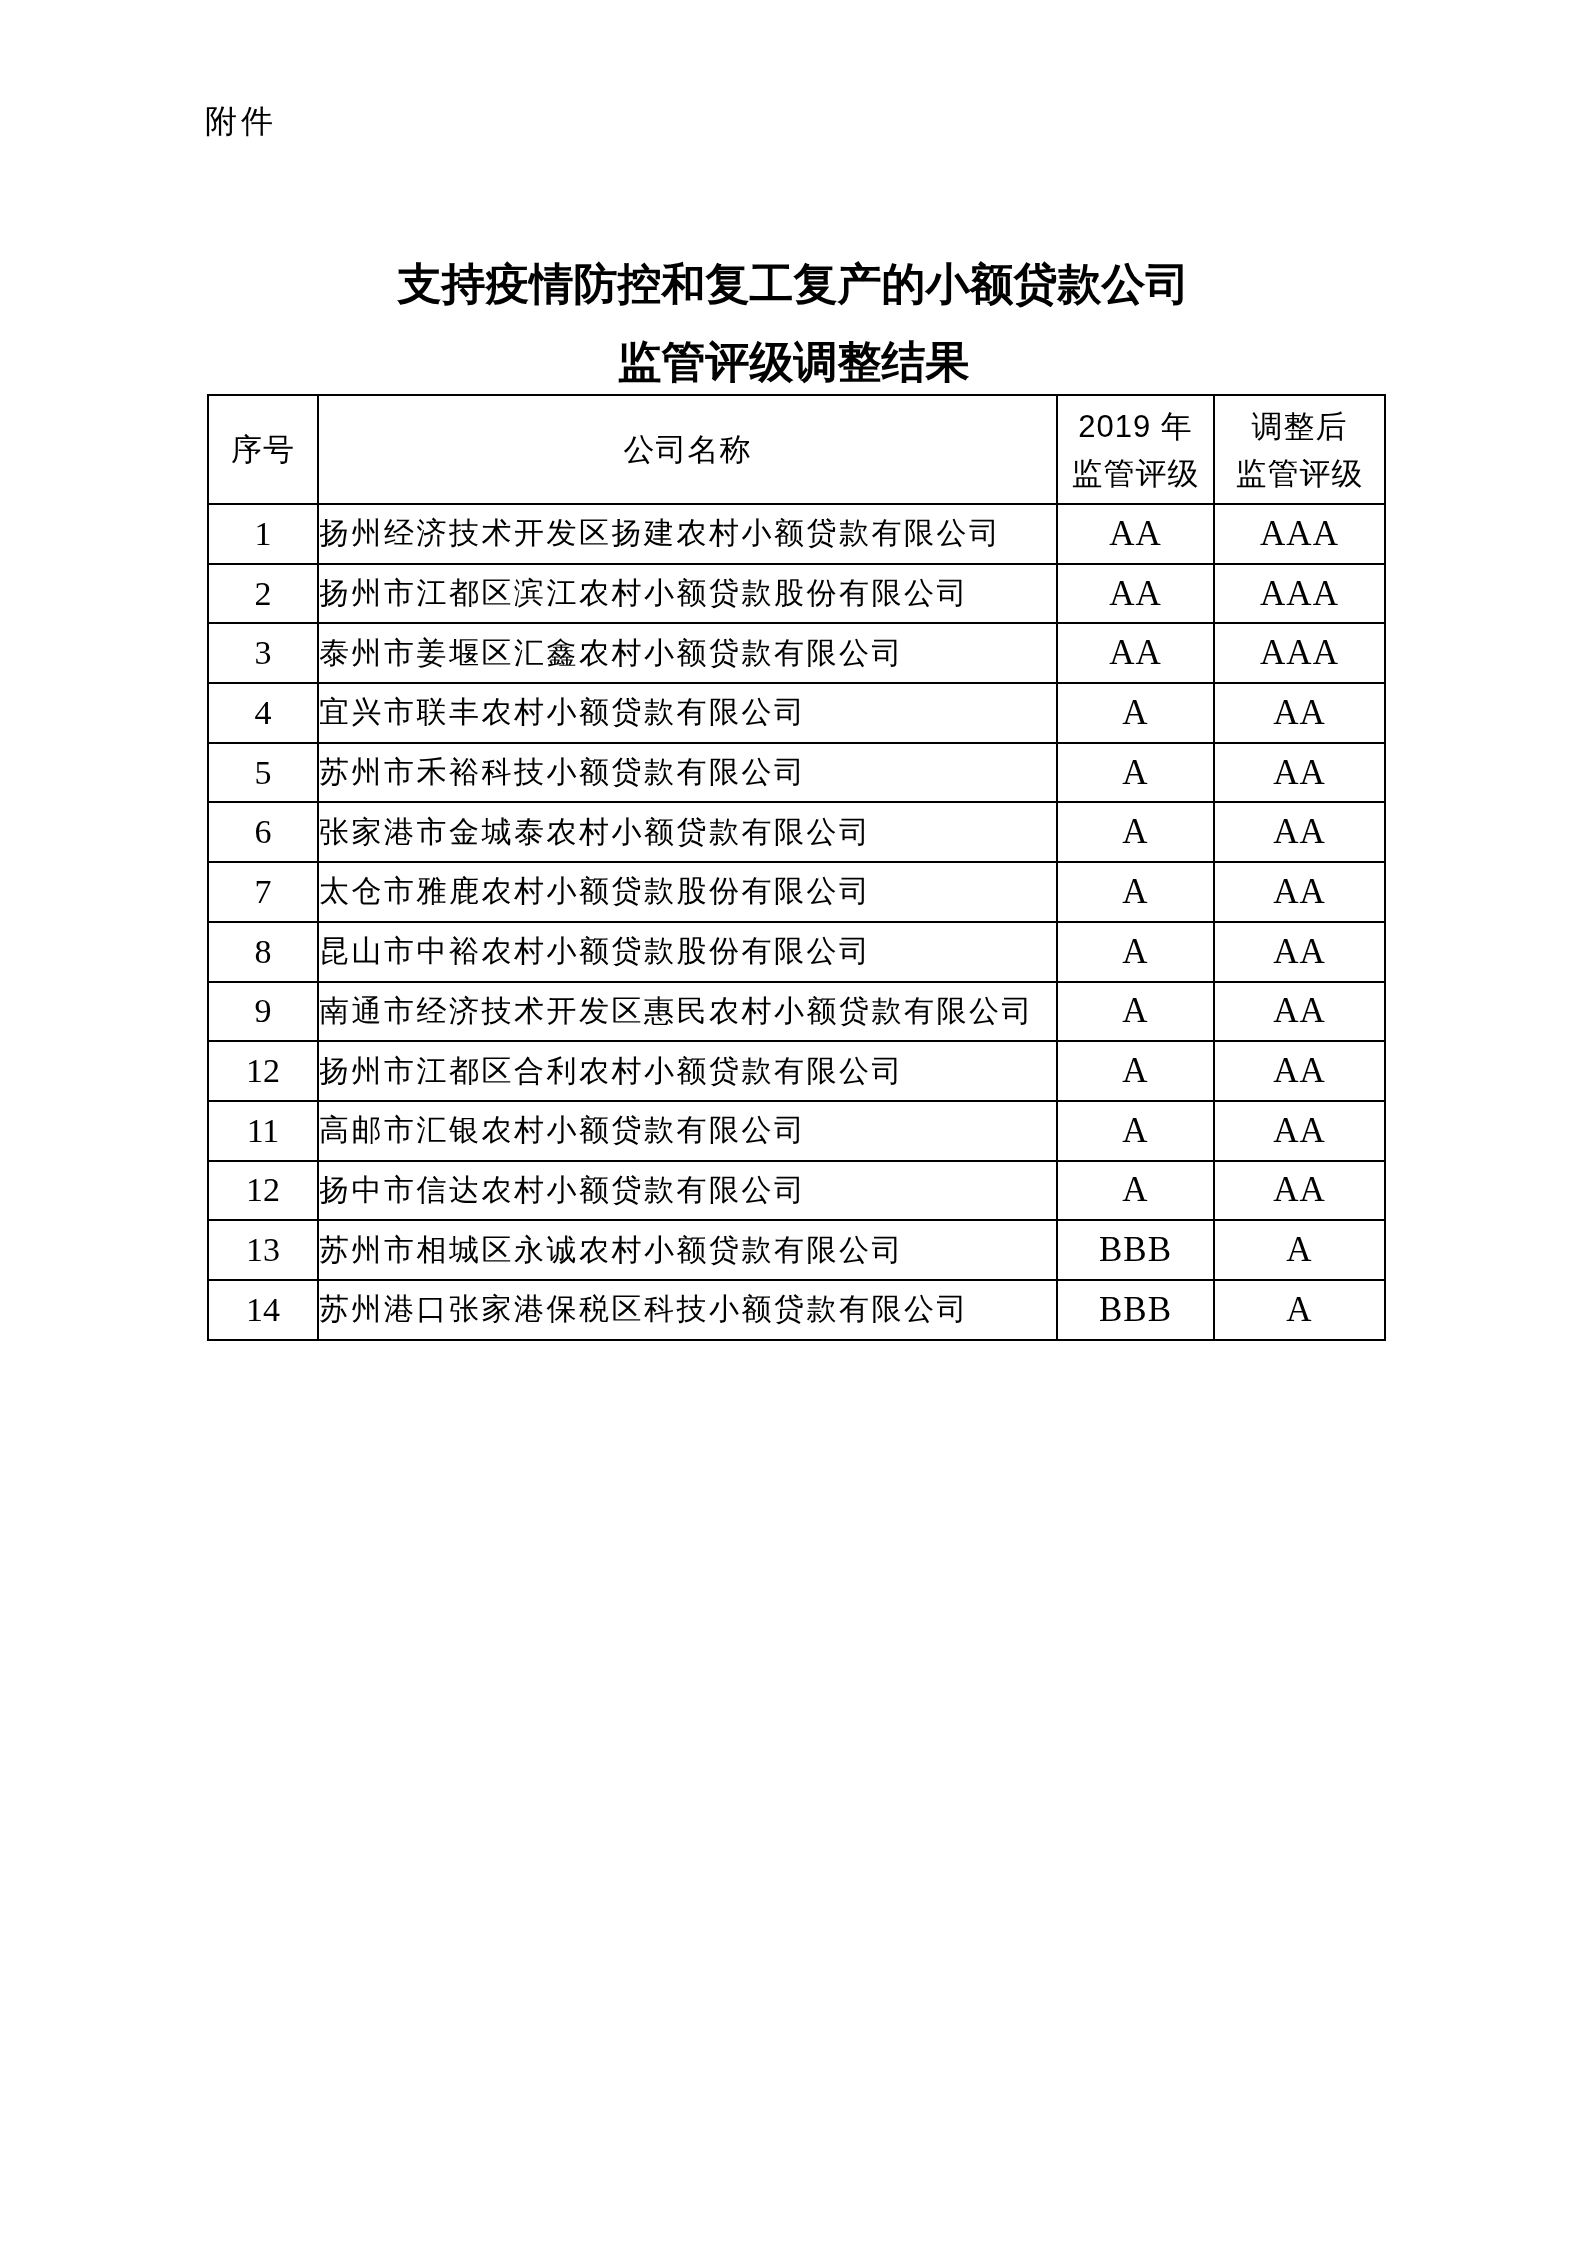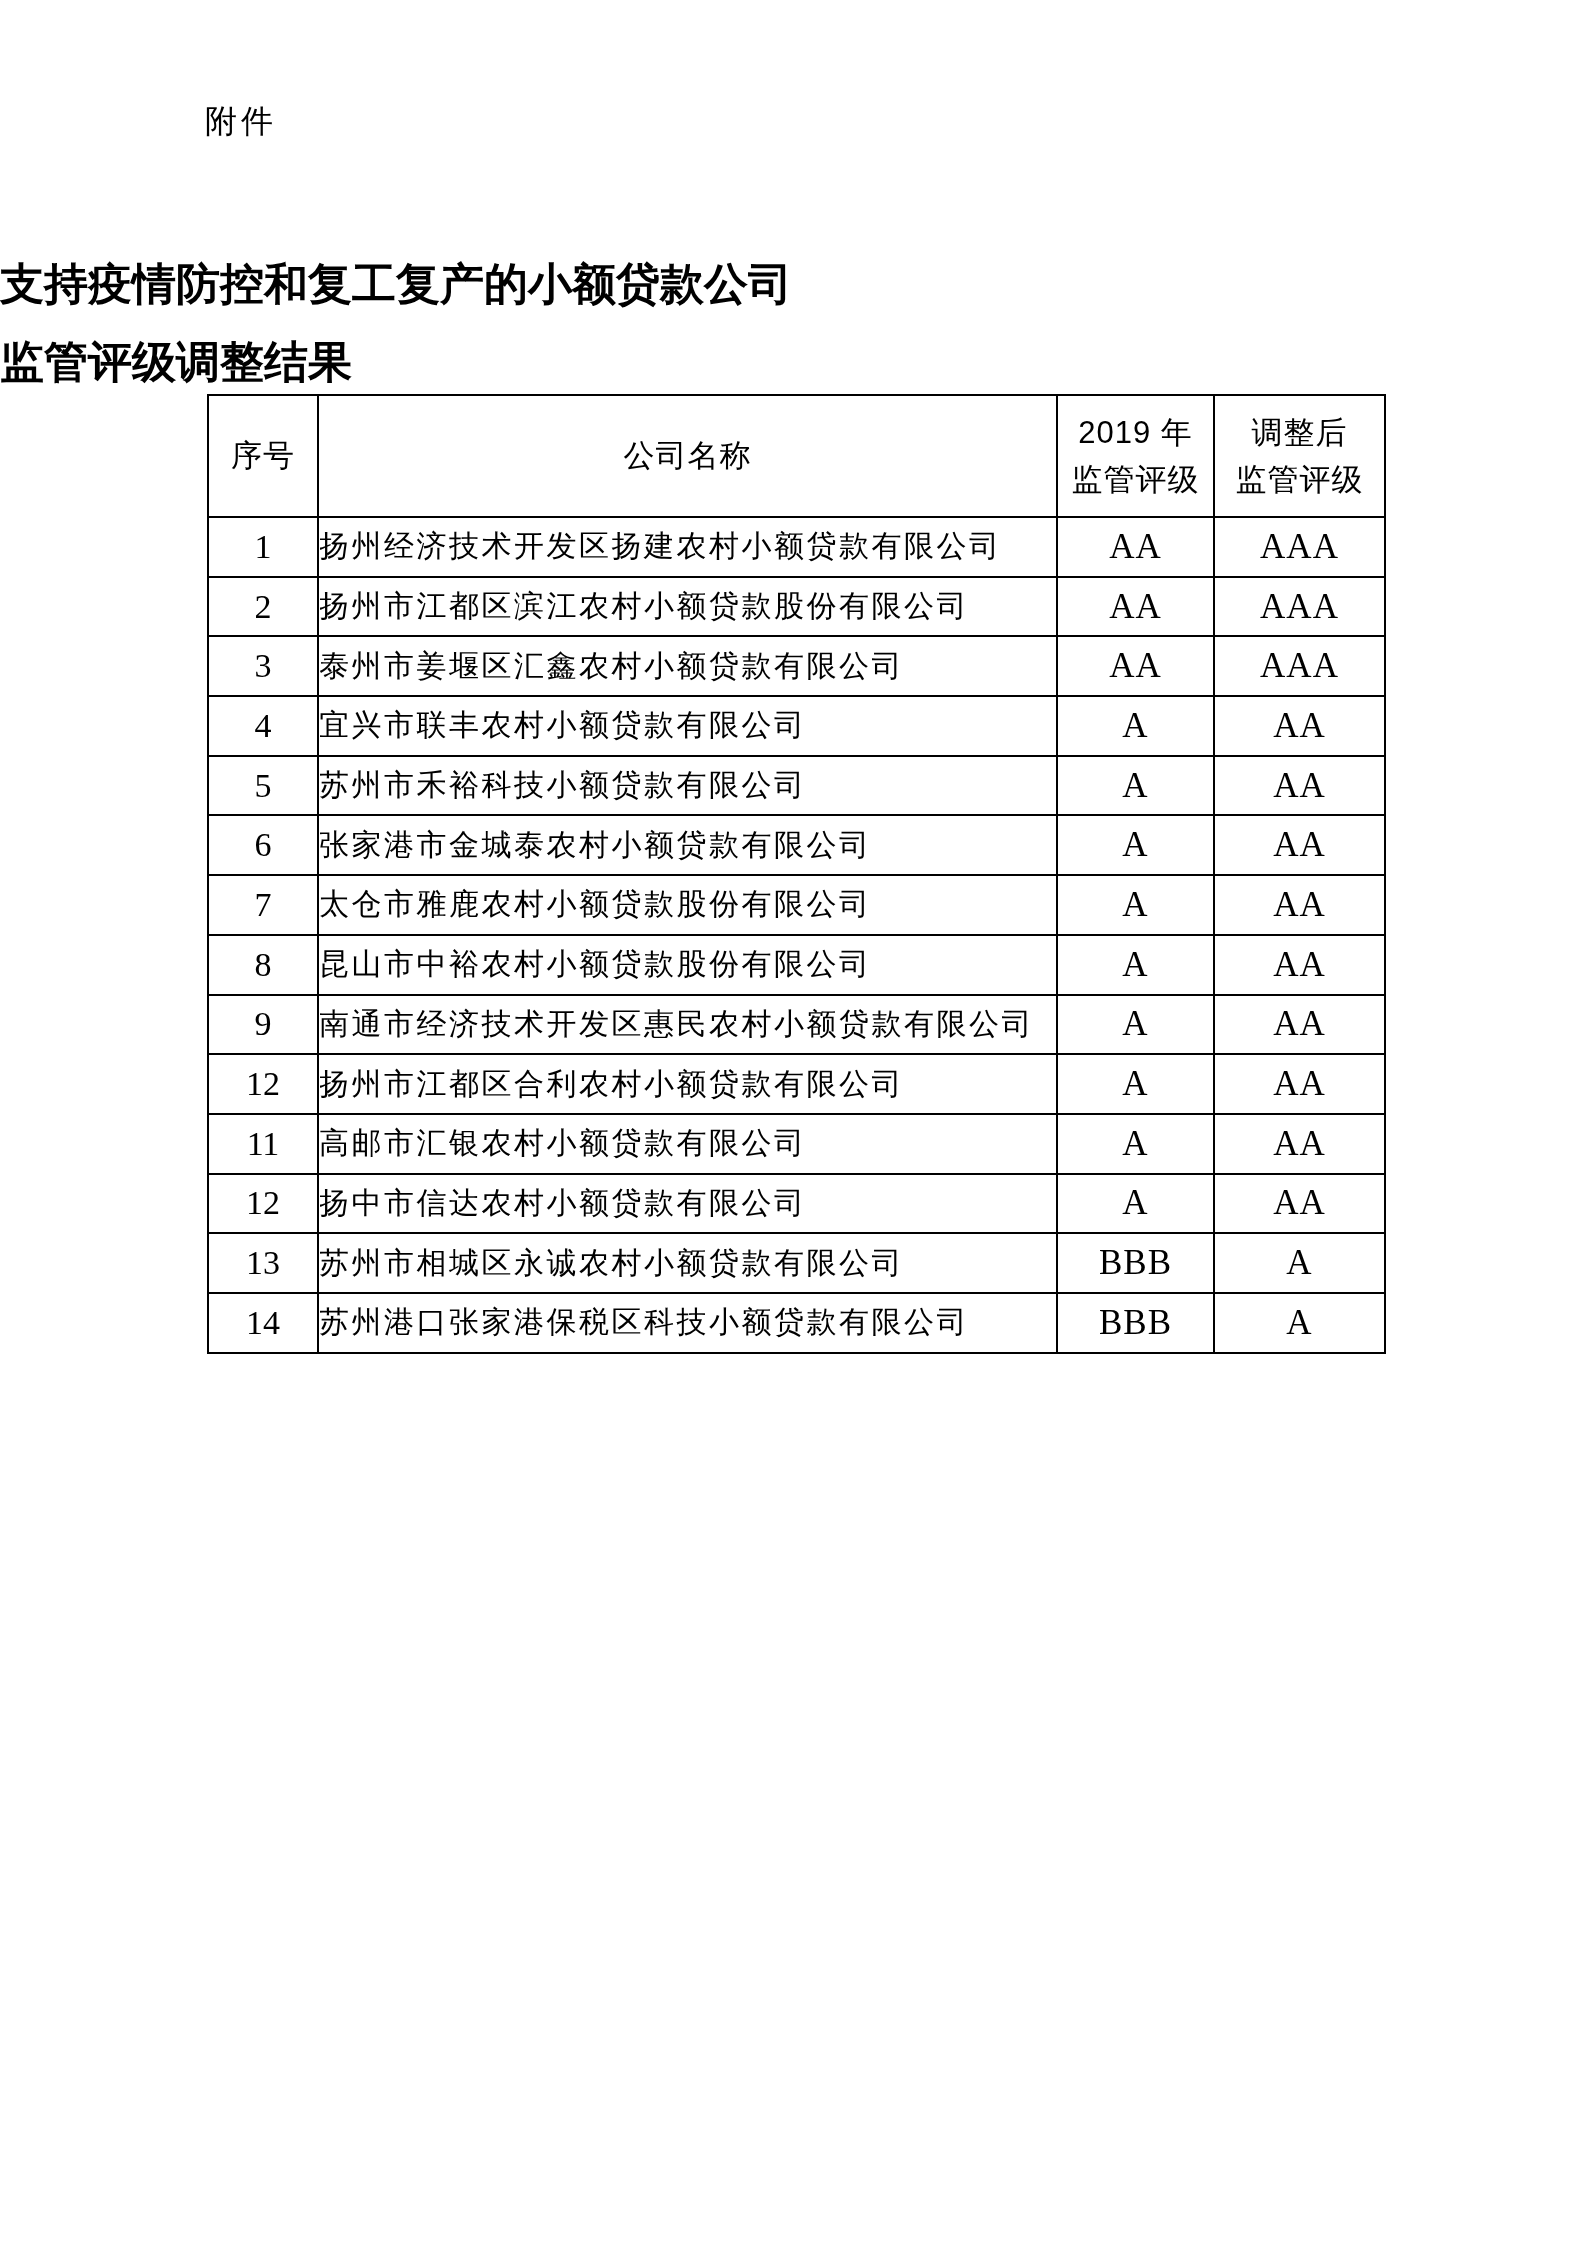--- a/index.html
+++ b/index.html
@@ -15,40 +15,40 @@
     position: absolute;
     left: 205px; top: 100px;
     font-family: "Liberation Sans", sans-serif;
     font-size: 32px;
     letter-spacing: 4px;
   }
   .doc-title {
     position: absolute;
     left: 0; top: 246px;
     width: 1587px;
-    text-align: left;
+    text-align: center;
     font-family: "Liberation Serif", serif;
     font-weight: bold;
     font-size: 44px;
   }
   .doc-title .title-line { line-height: 78px; }
 
   table.rating-table {
     position: absolute;
     left: 207px; top: 394px;
     width: 1177px;
     border-collapse: collapse;
     table-layout: fixed;
   }
   .rating-table th, .rating-table td {
     border: 2px solid #000000;
     padding: 0;
     vertical-align: middle;
   }
-  .rating-table thead tr { height: 122px; }
+  .rating-table thead tr { height: 109px; }
   .rating-table tbody tr { height: 59.7px; }
   .rating-table th {
     font-family: "Liberation Sans", sans-serif;
     font-weight: normal;
     font-size: 31px;
     text-align: center;
     letter-spacing: 1px;
   }
   .hdr-two-line div { line-height: 47px; }
   .cell-no {

